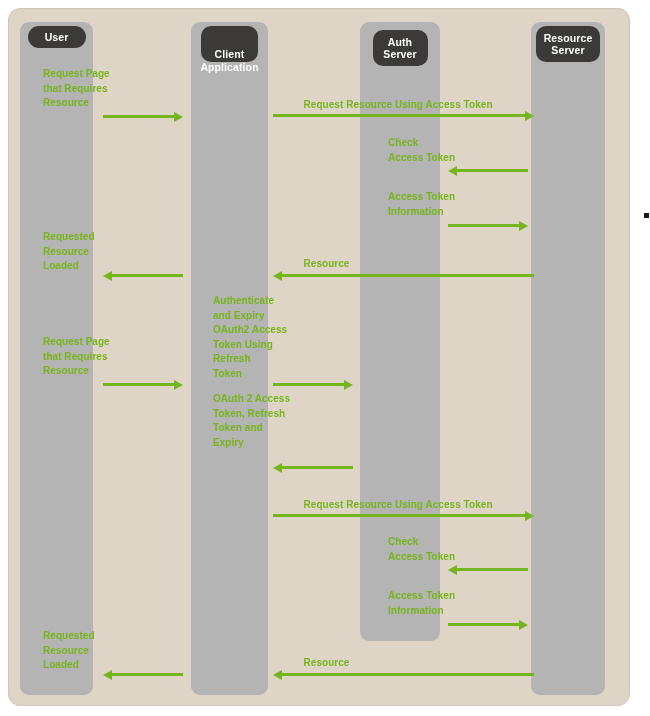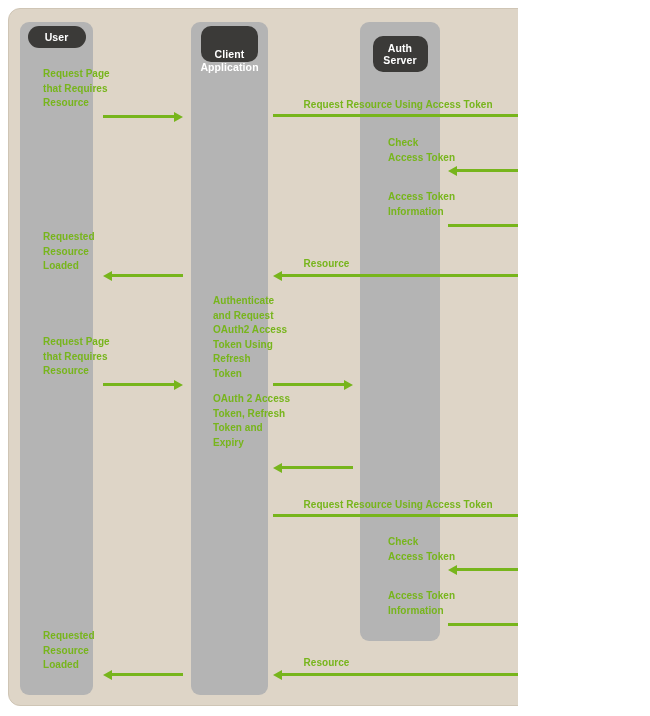--- a/index.html
+++ b/index.html
@@ -6,21 +6,21 @@
   html, body {
     margin: 0;
     padding: 0;
     background: #ffffff;
   }
   body {
     font-family: "Liberation Sans", sans-serif;
   }
   #canvas {
     position: relative;
-    width: 518px;
+    width: 650px;
     height: 716px;
     background: #ffffff;
     overflow: hidden;
   }
   
   #panel {
     position: absolute;
     left: 8px;
     top: 8px;
     width: 622px;
@@ -107,21 +107,21 @@
       <div class="lifeline" style="left: 531px; top: 22px; width: 74px; height: 673px;"></div>
     </div>
   <div id="actors-layer">
       <div class="actor-box pill" style="left: 27.5px; top: 26px; width: 58px; height: 22px;">
         <span style="white-space: pre-line;">User</span>
       </div>
       <div class="actor-box" style="left: 201px; top: 26px; width: 57px; height: 36px;">
         <span style="white-space: pre-line; margin-top: 33px;">Client
 Application</span>
       </div>
-      <div class="actor-box" style="left: 372.5px; top: 36px; width: 55px; height: 36px;">
+      <div class="actor-box" style="left: 372.5px; top: 30px; width: 55px; height: 36px;">
         <span style="white-space: pre-line;">Auth
 Server</span>
       </div>
       <div class="actor-box" style="left: 536px; top: 26px; width: 64px; height: 36px;">
         <span style="white-space: pre-line;">Resource
 Server</span>
       </div>
     </div>
   <div id="messages-layer">
       <div class="msg">
@@ -155,21 +155,21 @@
       </div>
       <div class="msg">
         <div class="msg-label" style="left: 43px; top: 230px; width: 200px;">Requested
 Resource
 Loaded</div>
         <div class="arrow-line" style="left: 111px; width: 72px; top: 274px;"></div>
         <div class="arrow-head left" style="top: 270.5px; left: 103px;"></div>
       </div>
       <div class="msg">
         <div class="msg-label" style="left: 213px; top: 294px; width: 200px;">Authenticate
-and Request
+and Expiry
 OAuth2 Access
 Token Using
 Refresh
 Token</div>
         <div class="arrow-line" style="left: 273px; width: 72px; top: 383px;"></div>
         <div class="arrow-head right" style="top: 379.5px; left: 344px;"></div>
       </div>
       <div class="msg">
         <div class="msg-label" style="left: 43px; top: 335px; width: 200px;">Request Page
 that Requires

